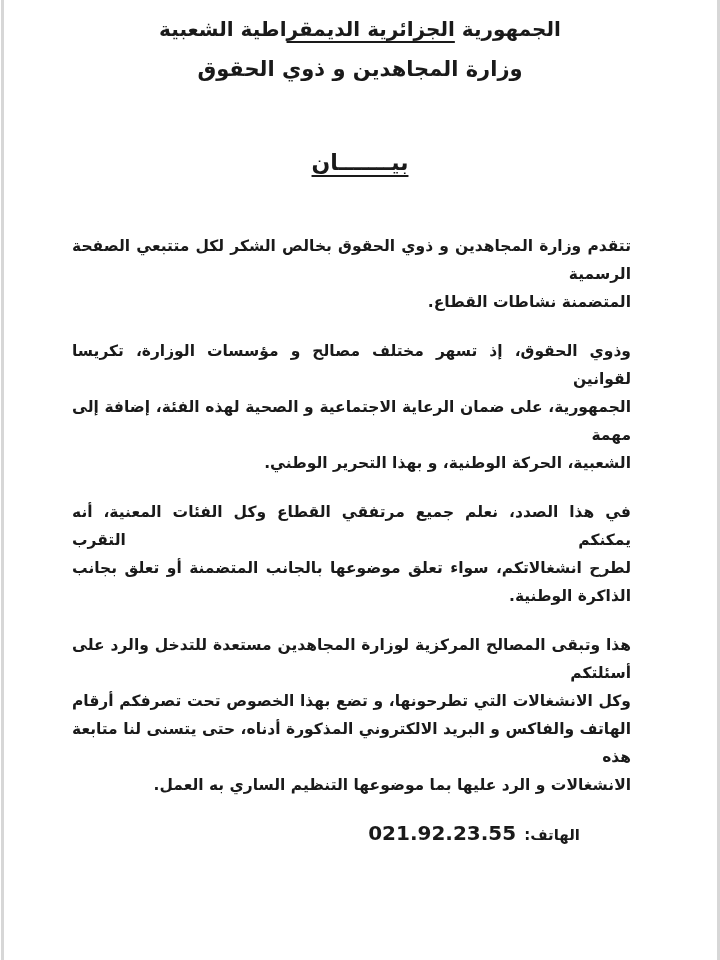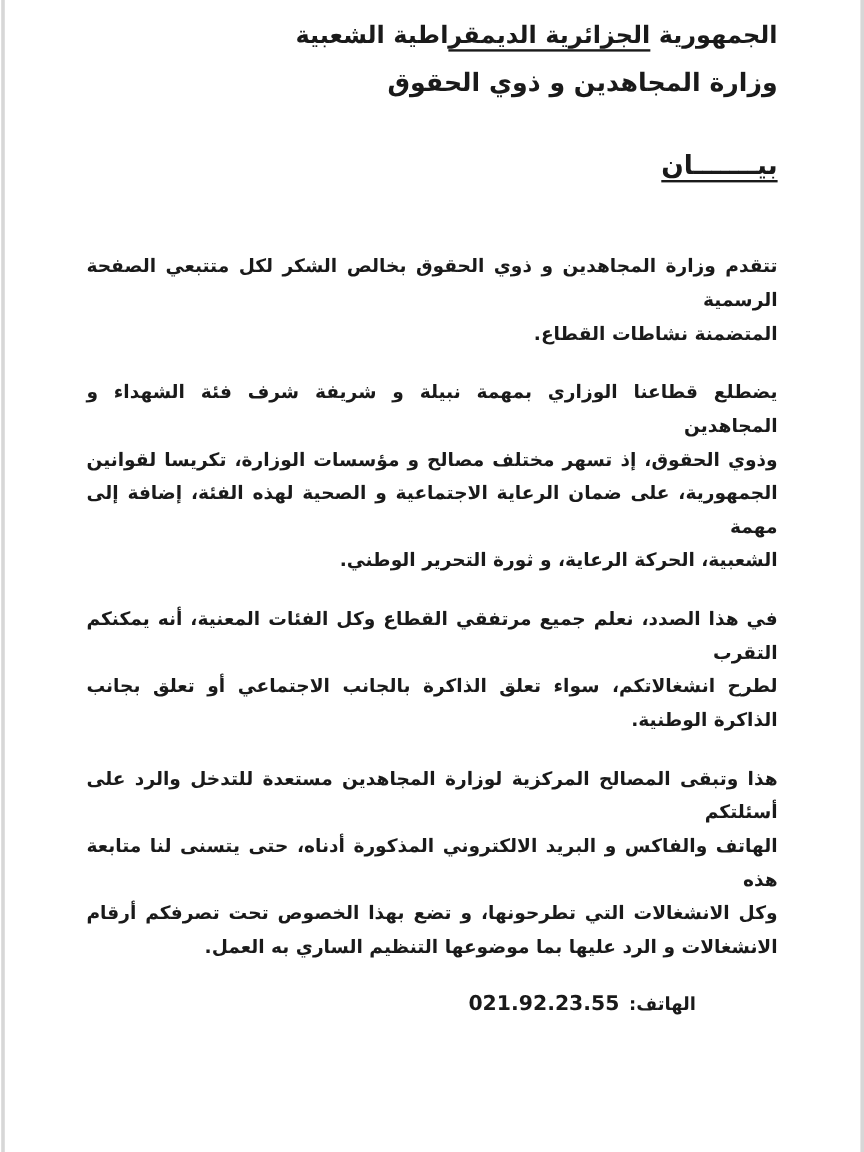--- a/index.html
+++ b/index.html
@@ -28,46 +28,46 @@
   .edge.left  { left: 1px; }
   .edge.right { right: 0px; }
 
   .page {
     box-sizing: border-box;
     width: 720px;
     height: 960px;
     padding: 14px 72px 0 72px;
   }
 
-  header { text-align: right; }
+  header { text-align: center; }
   .h1 {
     font-size: 20px;
     line-height: 30px;
     margin-bottom: 12px;
     white-space: nowrap;
   }
   .h2 {
     font-size: 21px;
     line-height: 26px;
   }
   .u {
     text-decoration: underline;
     text-underline-offset: 5px;
     text-decoration-thickness: 2px;
   }
 
   .title {
-    margin-top: 40px;
-    text-align: right;
+    margin-top: 64px;
+    text-align: center;
     font-size: 22px;
     line-height: 34px;
   }
 
   .body-text { margin-top: 52px; }
-  .para { margin: 0 0 21px 0; }
+  .para { margin: 0 17px 21px 0; }
   .line {
     display: block;
     font-size: 15.5px;
     line-height: 28px;
     text-align: justify;
     text-align-last: justify;
     white-space: normal;
   }
   .line.last { text-align-last: right; }
 
@@ -80,21 +80,21 @@
   .contact-line {
     font-size: 15px;
     line-height: 26px;
     margin-bottom: 14px;
     white-space: nowrap;
   }
   .contact-line .label { margin-left: 8px; }
   .ltr {
     direction: ltr;
     unicode-bidi: embed;
-    font-size: 17px;
+    font-size: 20px;
     margin-top: 32px;
   }
 </style>
 </head>
 <body>
 
 <div class="edge left"></div>
 <div class="edge right"></div>
 
 <div class="page">
@@ -107,36 +107,35 @@
   <div class="title"><span class="u">بيـــــــان</span></div>
 
   <section class="body-text">
 
     <p class="para">
       <span class="line">تتقدم وزارة المجاهدين و ذوي الحقوق بخالص الشكر لكل متتبعي الصفحة الرسمية</span>
       <span class="line last">المتضمنة نشاطات القطاع.</span>
     </p>
 
     <p class="para">
-      <span class="line">يضطلع قطاعنا الوزاري بمهمة نبيلة و شريفة شرف فئة الشهداء و المجاهدين</span>
       <span class="line">وذوي الحقوق، إذ تسهر مختلف مصالح و مؤسسات الوزارة، تكريسا لقوانين</span>
       <span class="line">الجمهورية، على ضمان الرعاية الاجتماعية و الصحية لهذه الفئة، إضافة إلى مهمة</span>
-      <span class="line last">الشعبية، الحركة الرعاية، و ثورة التحرير الوطني.</span>
+      <span class="line last">الشعبية، الحركة الوطنية، و بهذا التحرير الوطني.</span>
     </p>
 
     <p class="para">
       <span class="line">في هذا الصدد، نعلم جميع مرتفقي القطاع وكل الفئات المعنية، أنه يمكنكم التقرب</span>
-      <span class="line">لطرح انشغالاتكم، سواء تعلق الذاكرة بالجانب الاجتماعي أو تعلق بجانب</span>
+      <span class="line">لطرح انشغالاتكم، سواء تعلق موضوعها بالجانب المتضمنة أو تعلق بجانب</span>
       <span class="line last">الذاكرة الوطنية.</span>
     </p>
 
     <p class="para">
       <span class="line">هذا وتبقى المصالح المركزية لوزارة المجاهدين مستعدة للتدخل والرد على أسئلتكم</span>
+      <span class="line">وكل الانشغالات التي تطرحونها، و تضع بهذا الخصوص تحت تصرفكم أرقام</span>
       <span class="line">الهاتف والفاكس و البريد الالكتروني المذكورة أدناه، حتى يتسنى لنا متابعة هذه</span>
-      <span class="line">وكل الانشغالات التي تطرحونها، و تضع بهذا الخصوص تحت تصرفكم أرقام</span>
       <span class="line last">الانشغالات و الرد عليها بما موضوعها التنظيم الساري به العمل.</span>
     </p>
 
   </section>
 
   <section class="contact">
     <div class="contact-line">
       <span class="label">الهاتف:</span><span class="ltr">021.92.23.55</span>
     </div>
 

